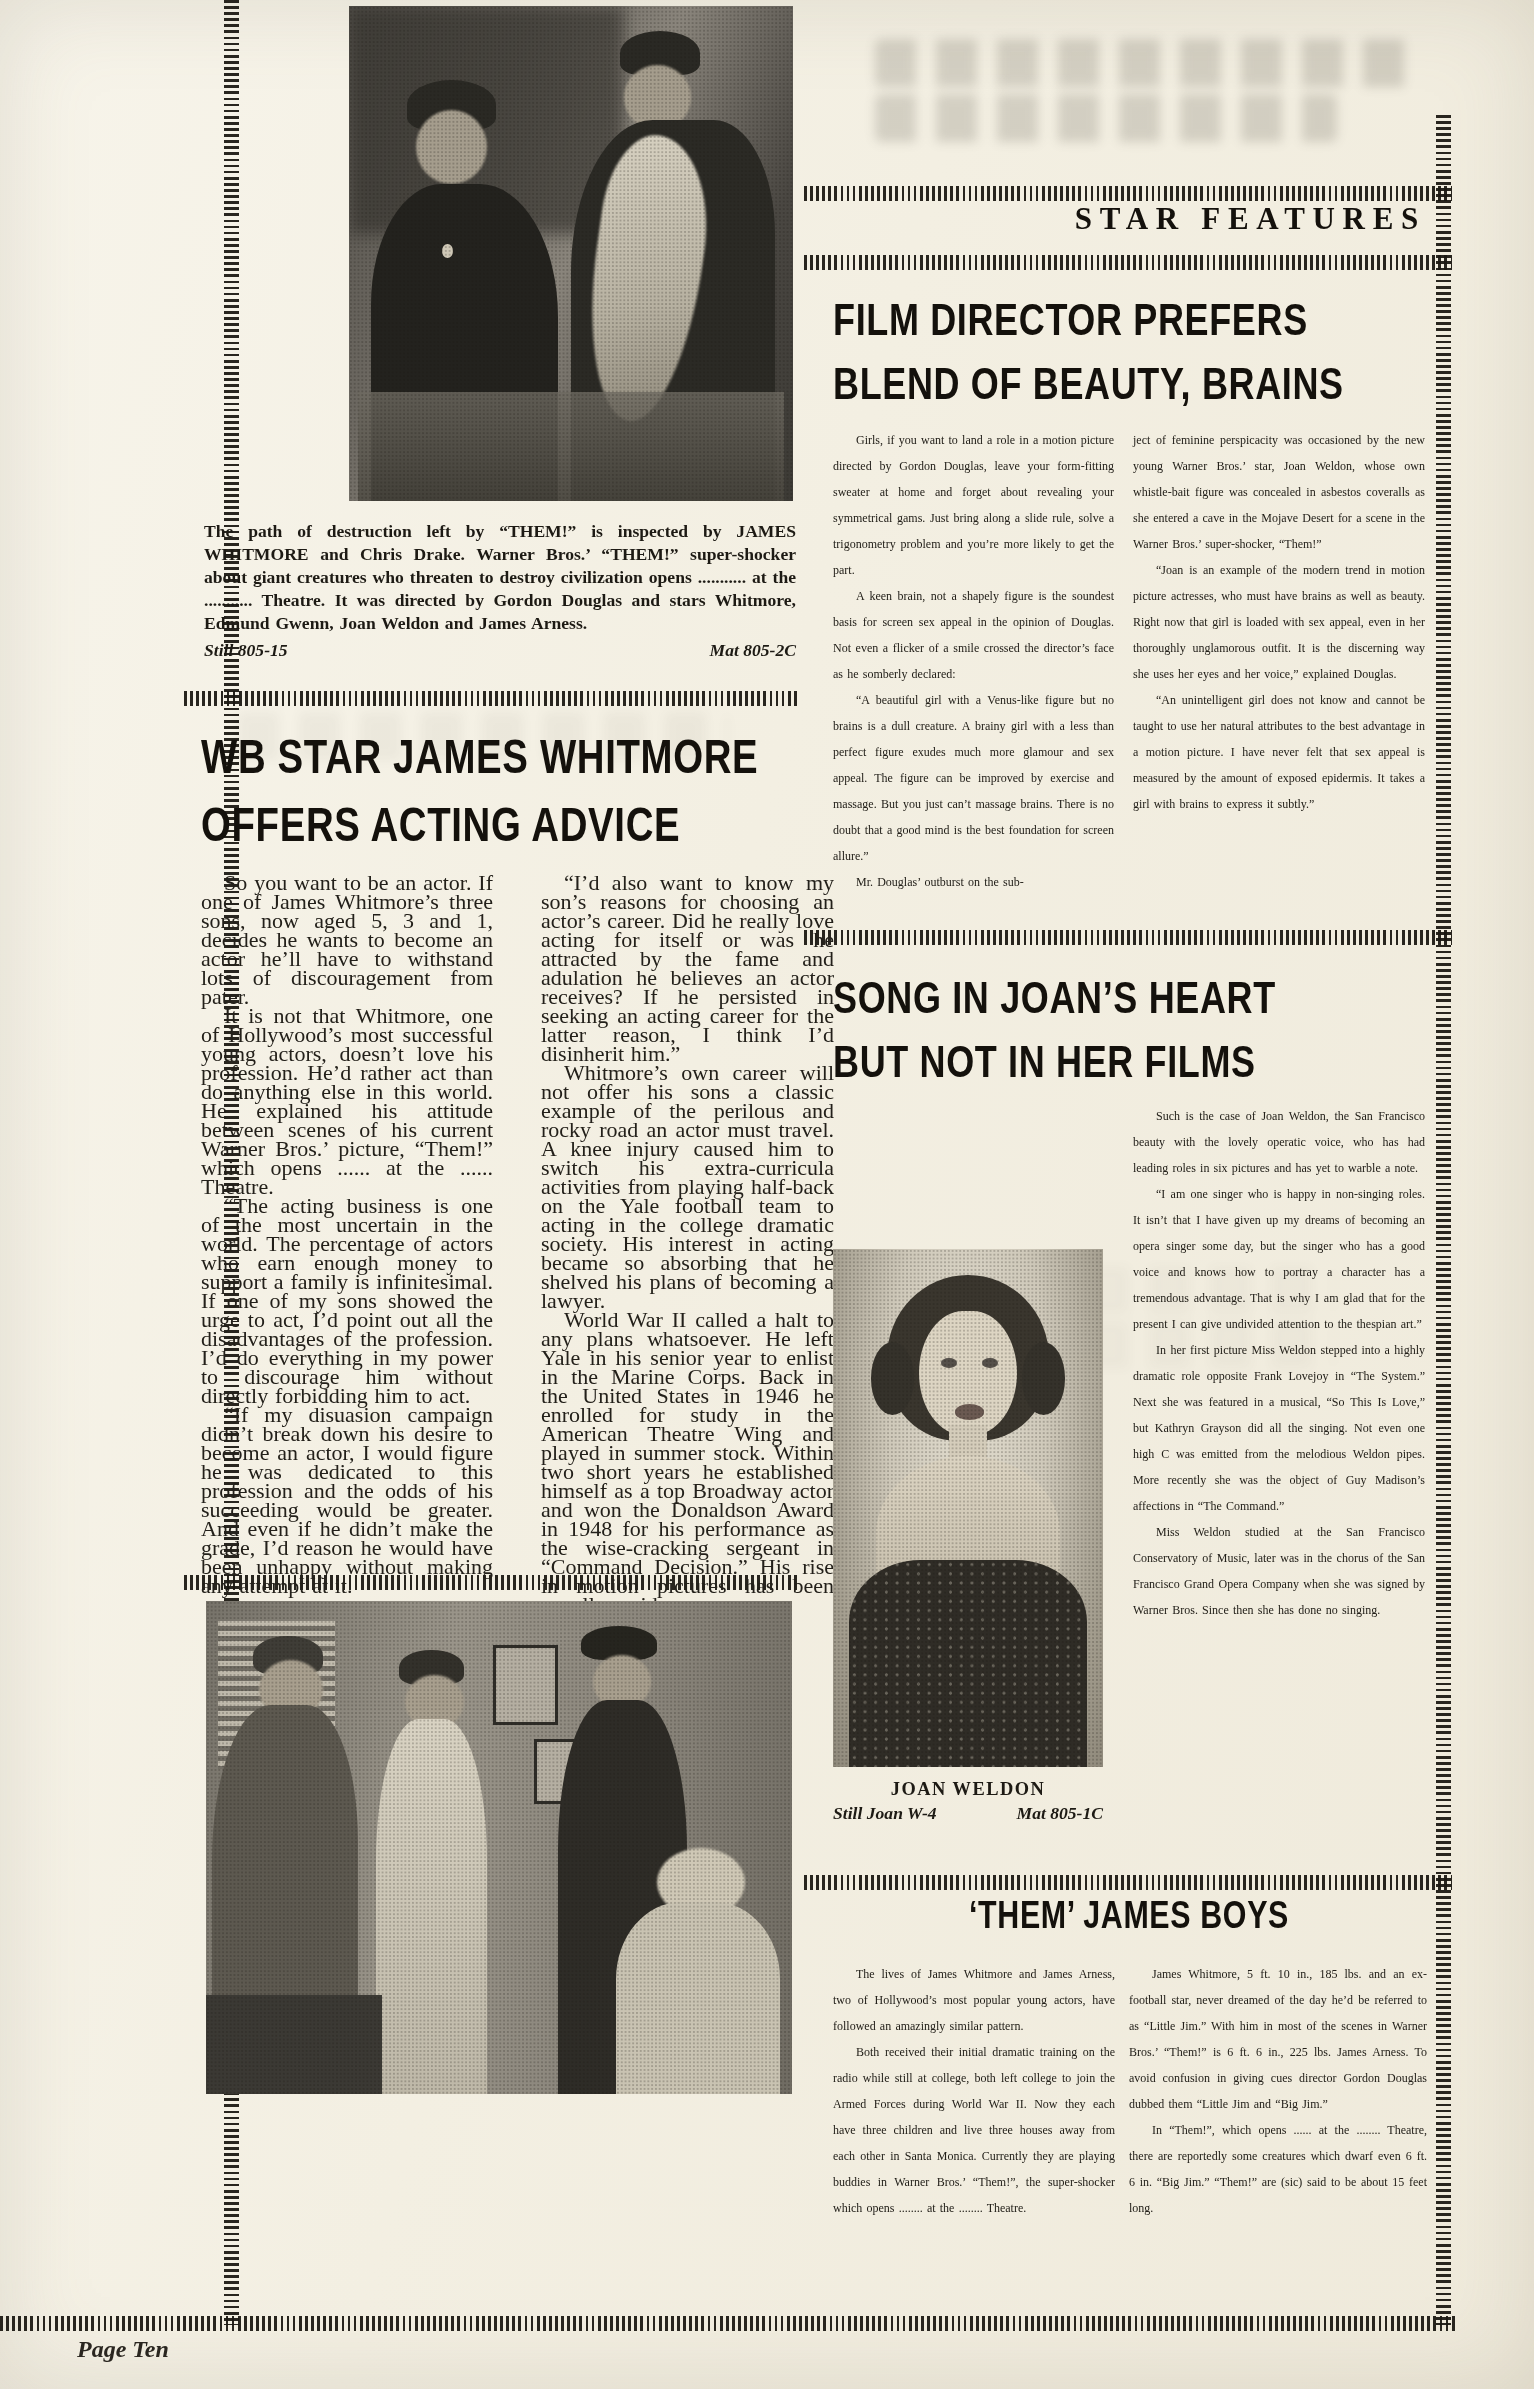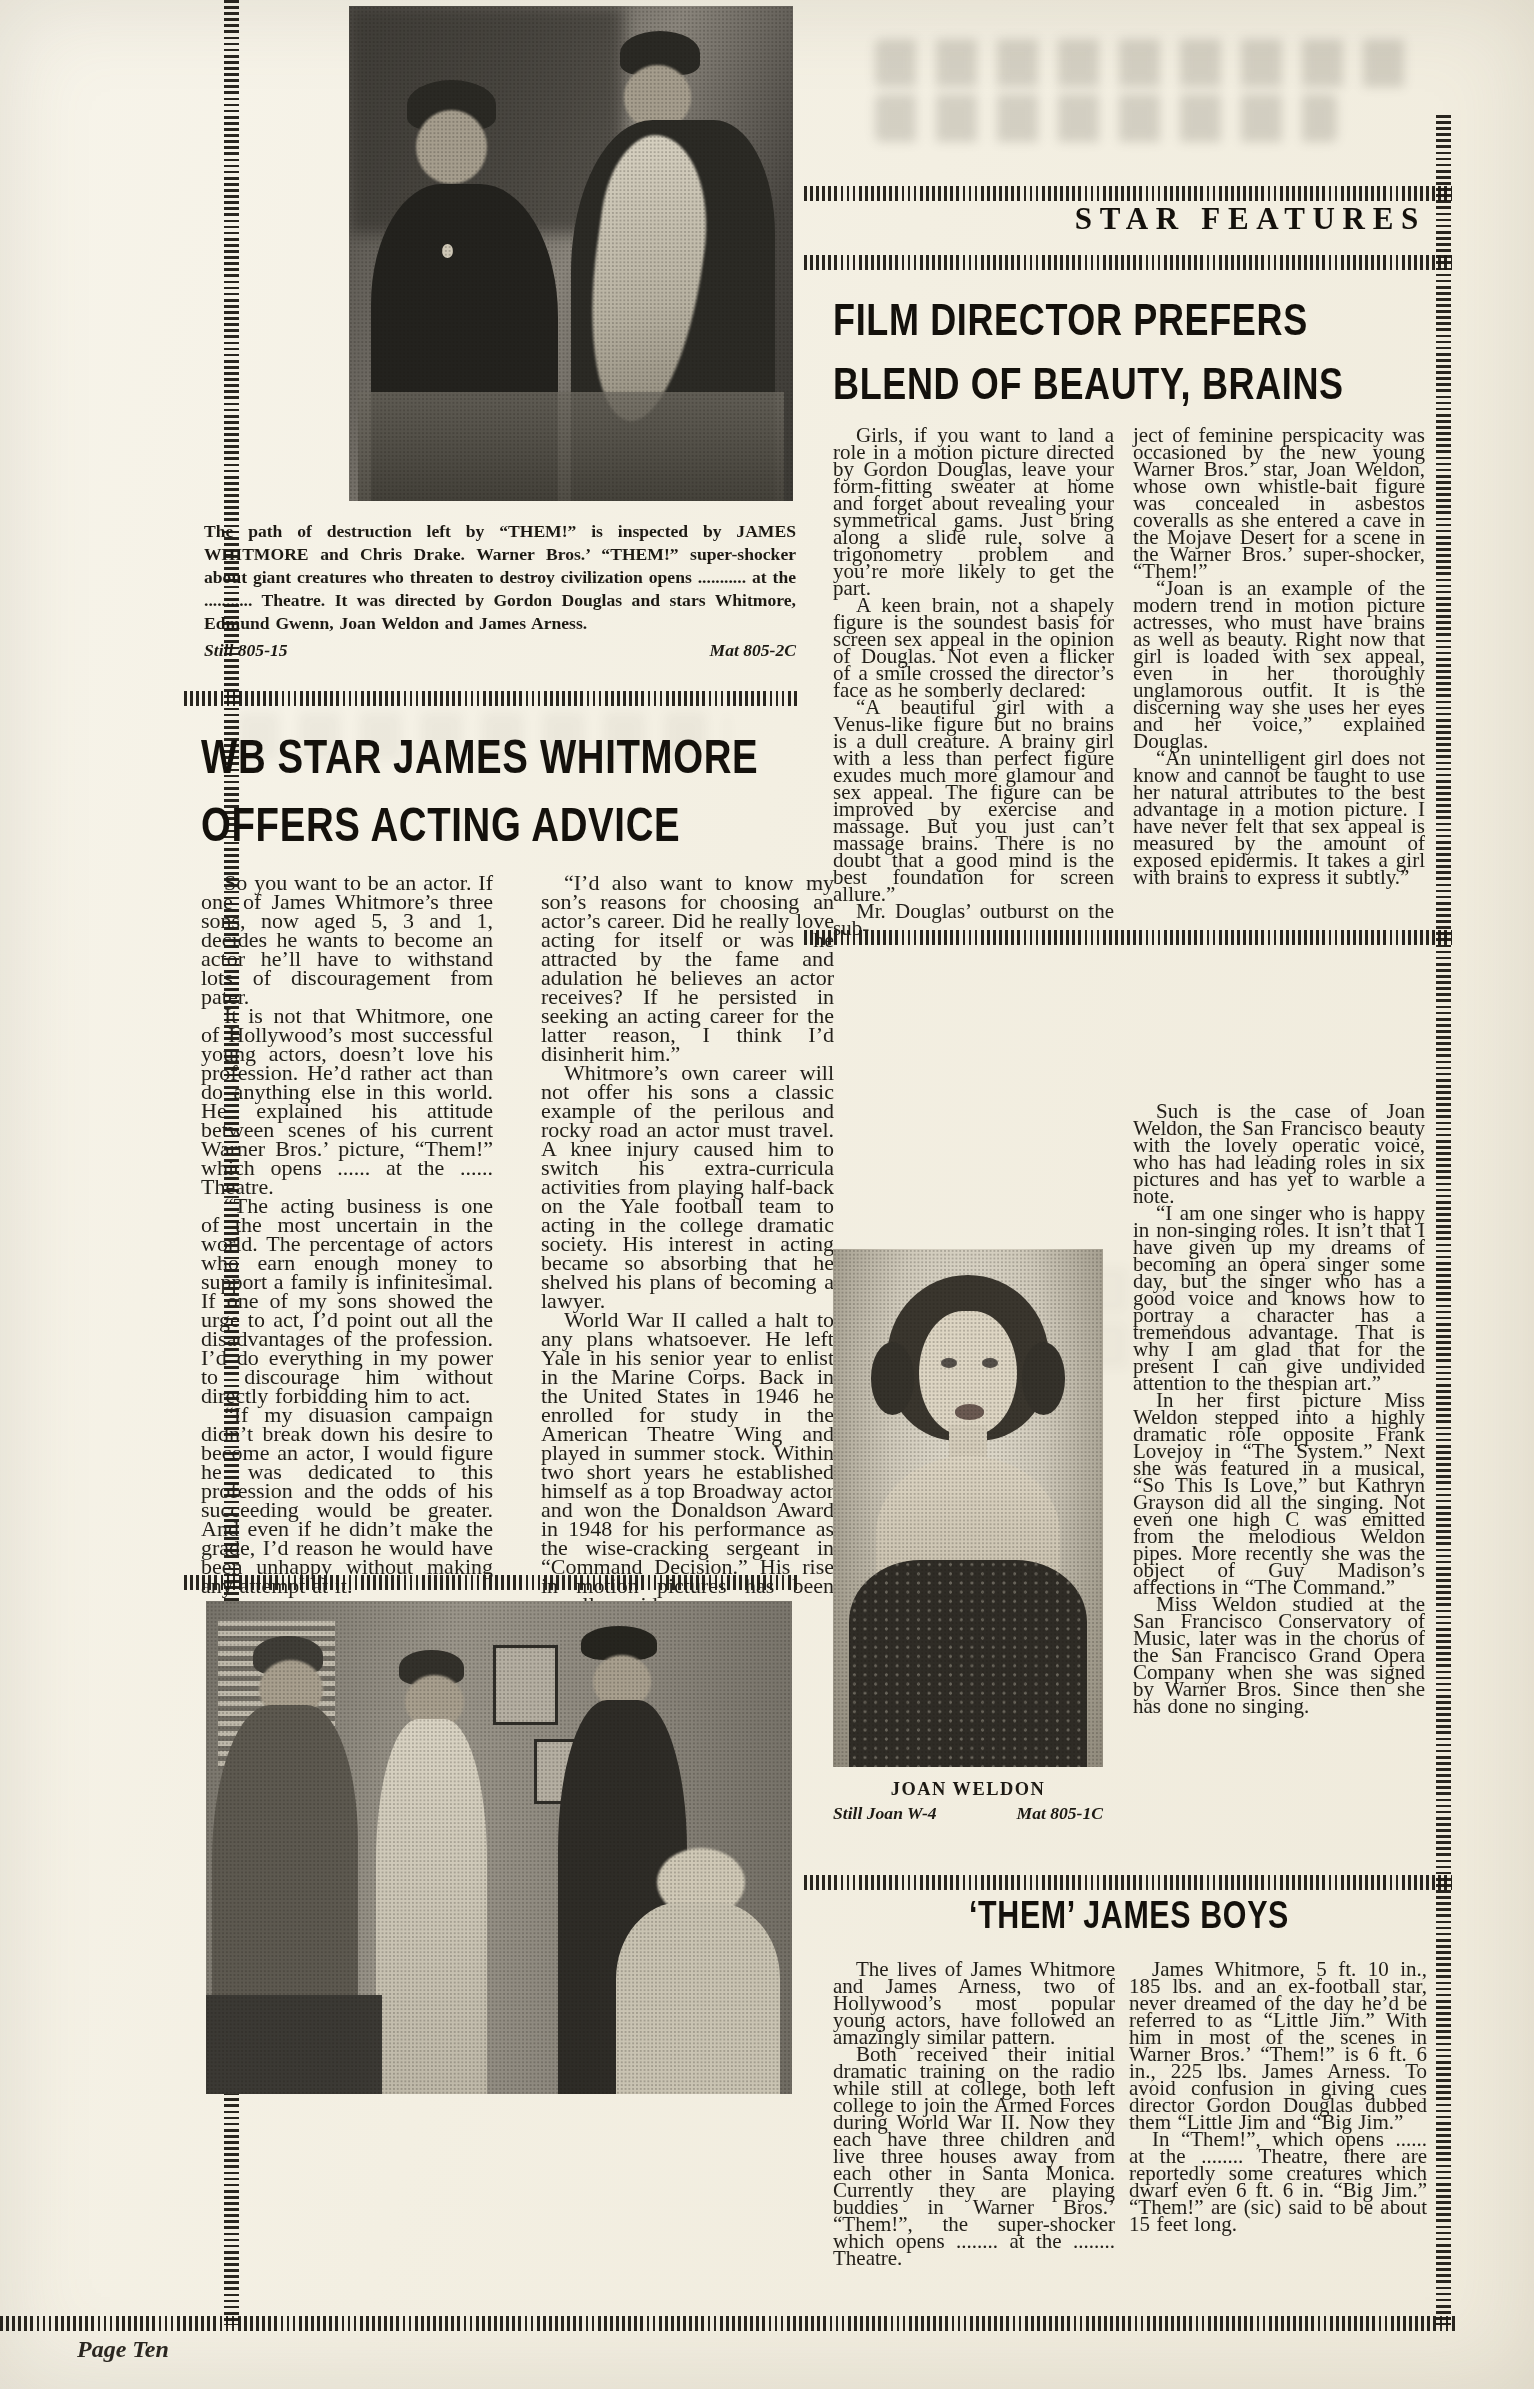--- a/index.html
+++ b/index.html
@@ -15,21 +15,21 @@
   .vrule{position:absolute;width:15.3px;background-image:repeating-linear-gradient(180deg,#191610 0 2.7px,transparent 2.7px 6.1px);opacity:.93;}
   
   .hl{display:block;font:700 45px/1.12 "Liberation Sans",sans-serif;color:#14110c;
       transform:scaleX(.8);transform-origin:left center;white-space:nowrap;letter-spacing:0.8px;margin-bottom:14px;}
   .hl-big{font-size:48px;}
   .hl-center{transform-origin:center center;text-align:center;font-size:38px;margin-bottom:0;}
   .masthead{font:700 31px/1 "Liberation Serif",serif;letter-spacing:7.7px;color:#14110c;text-align:right;}
   
   .body-text p{margin:0;font-size:22px;line-height:19px;text-align:justify;text-indent:23px;color:#23201a;word-spacing:1.2px;}
   .body-text p.noindent{text-indent:0;}
-  .tight p{font-size:21px;line-height:17px;}
+  .tight p{font-size:12px;line-height:26px;}
   
   .caption{margin:0;font-weight:700;font-size:17.6px;line-height:23px;text-align:justify;color:#1d1a14;word-spacing:1.5px;}
   .credit-row{display:flex;justify-content:space-between;font-style:italic;font-weight:700;font-size:17.6px;margin-top:5.4px;color:#1d1a14;}
   .joan-name{text-align:center;font-weight:700;font-size:18.4px;letter-spacing:1.5px;color:#1d1a14;}
   .footer{font:italic 700 24px/1 "Liberation Serif",serif;color:#2a2620;text-align:center;}
   
   .photo{position:absolute;overflow:hidden;}
   .photo .dots{position:absolute;inset:0;background-image:radial-gradient(rgba(25,22,16,.22) 0.8px,transparent 1px);background-size:3.8px 3.8px;}
   .ghost{position:absolute;pointer-events:none;}
   .ghost .bar{height:48px;margin:7.7px 0;border-radius:6.1px;filter:blur(5.4px);
@@ -138,20 +138,24 @@
     <p>A keen brain, not a shapely figure is the soundest basis for screen sex appeal in the opinion of Douglas. Not even a flicker of a smile crossed the director’s face as he somberly declared:</p>
     <p>“A beautiful girl with a Venus-like figure but no brains is a dull creature. A brainy girl with a less than perfect figure exudes much more glamour and sex appeal. The figure can be improved by exercise and massage. But you just can’t massage brains. There is no doubt that a good mind is the best foundation for screen allure.”</p>
     <p>Mr. Douglas’ outburst on the sub-</p>
   </div>
   <div class="abs body-text tight" style="left:1133px;top:427px;width:292px;">
     <p class="noindent">ject of feminine perspicacity was occasioned by the new young Warner Bros.’ star, Joan Weldon, whose own whistle-bait figure was concealed in asbestos coveralls as she entered a cave in the Mojave Desert for a scene in the Warner Bros.’ super-shocker, “Them!”</p>
     <p>“Joan is an example of the modern trend in motion picture actresses, who must have brains as well as beauty. Right now that girl is loaded with sex appeal, even in her thoroughly unglamorous outfit. It is the discerning way she uses her eyes and her voice,” explained Douglas.</p>
     <p>“An unintelligent girl does not know and cannot be taught to use her natural attributes to the best advantage in a motion picture. I have never felt that sex appeal is measured by the amount of exposed epidermis. It takes a girl with brains to express it subtly.”</p>
   </div>
 
+  <div class="abs" style="left:833px;top:973px;">
+    <span class="hl">SONG IN JOAN’S HEART</span>
+    <span class="hl">BUT NOT IN HER FILMS</span>
+  </div>
   <div class="abs body-text tight" style="left:1133px;top:1103px;width:292px;">
     <p>Such is the case of Joan Weldon, the San Francisco beauty with the lovely operatic voice, who has had leading roles in six pictures and has yet to warble a note.</p>
     <p>“I am one singer who is happy in non-singing roles. It isn’t that I have given up my dreams of becoming an opera singer some day, but the singer who has a good voice and knows how to portray a character has a tremendous advantage. That is why I am glad that for the present I can give undivided attention to the thespian art.”</p>
     <p>In her first picture Miss Weldon stepped into a highly dramatic role opposite Frank Lovejoy in “The System.” Next she was featured in a musical, “So This Is Love,” but Kathryn Grayson did all the singing. Not even one high C was emitted from the melodious Weldon pipes. More recently she was the object of Guy Madison’s affections in “The Command.”</p>
     <p>Miss Weldon studied at the San Francisco Conservatory of Music, later was in the chorus of the San Francisco Grand Opera Company when she was signed by Warner Bros. Since then she has done no singing.</p>
   </div>
 
   <div class="photo" style="left:833px;top:1249px;width:270px;height:518px;background:radial-gradient(ellipse at 50% 30%,#e2ddcf 0%,#cfc9ba 42%,#a49e8f 78%,#8f897b 100%);">
     <div class="abs" style="left:20%;top:5%;width:60%;height:32%;background:#3a362e;border-radius:55% 55% 48% 48%;"></div>
     <div class="abs" style="left:14%;top:18%;width:16%;height:14%;background:#35322b;border-radius:50%;"></div>

